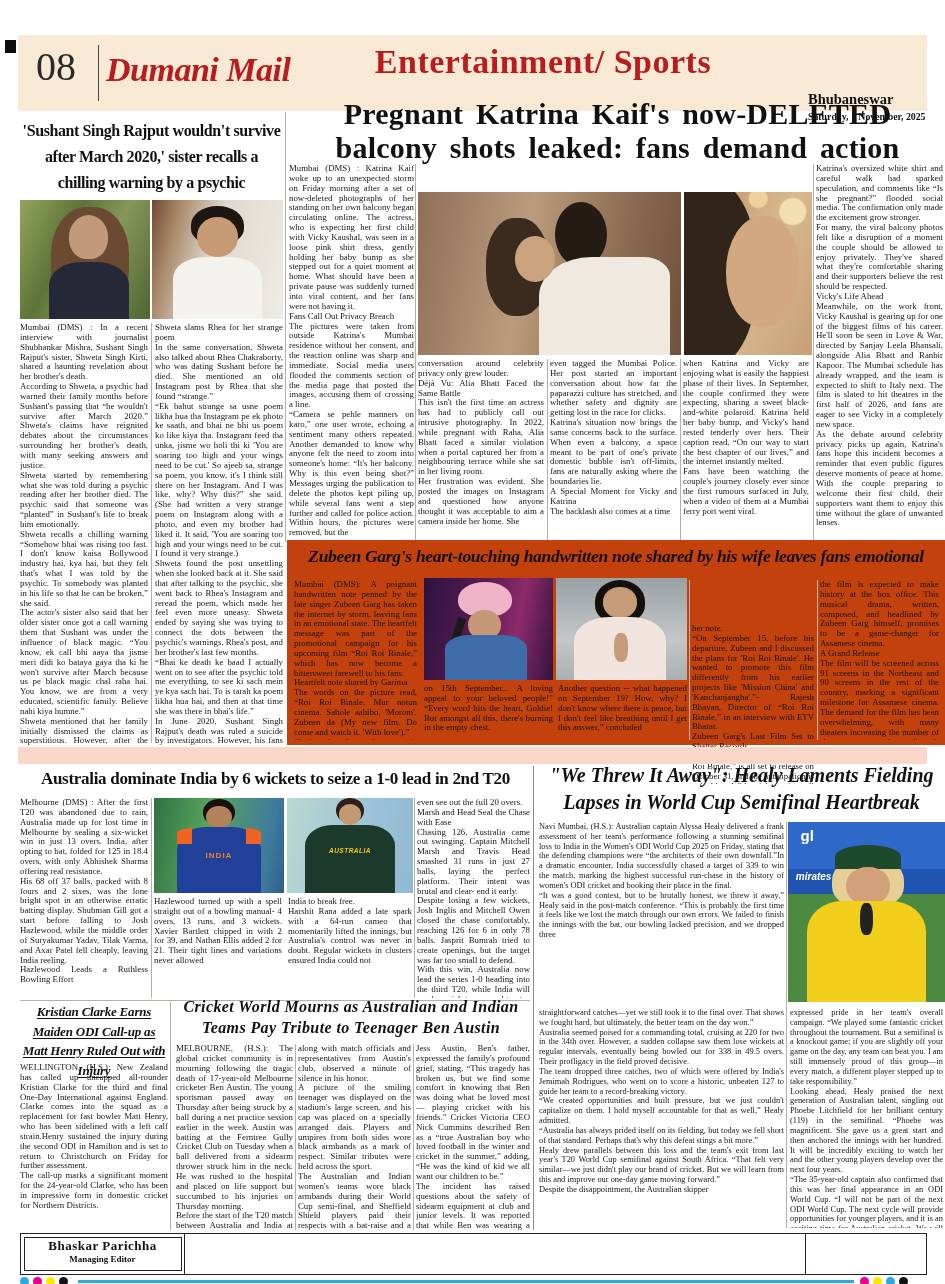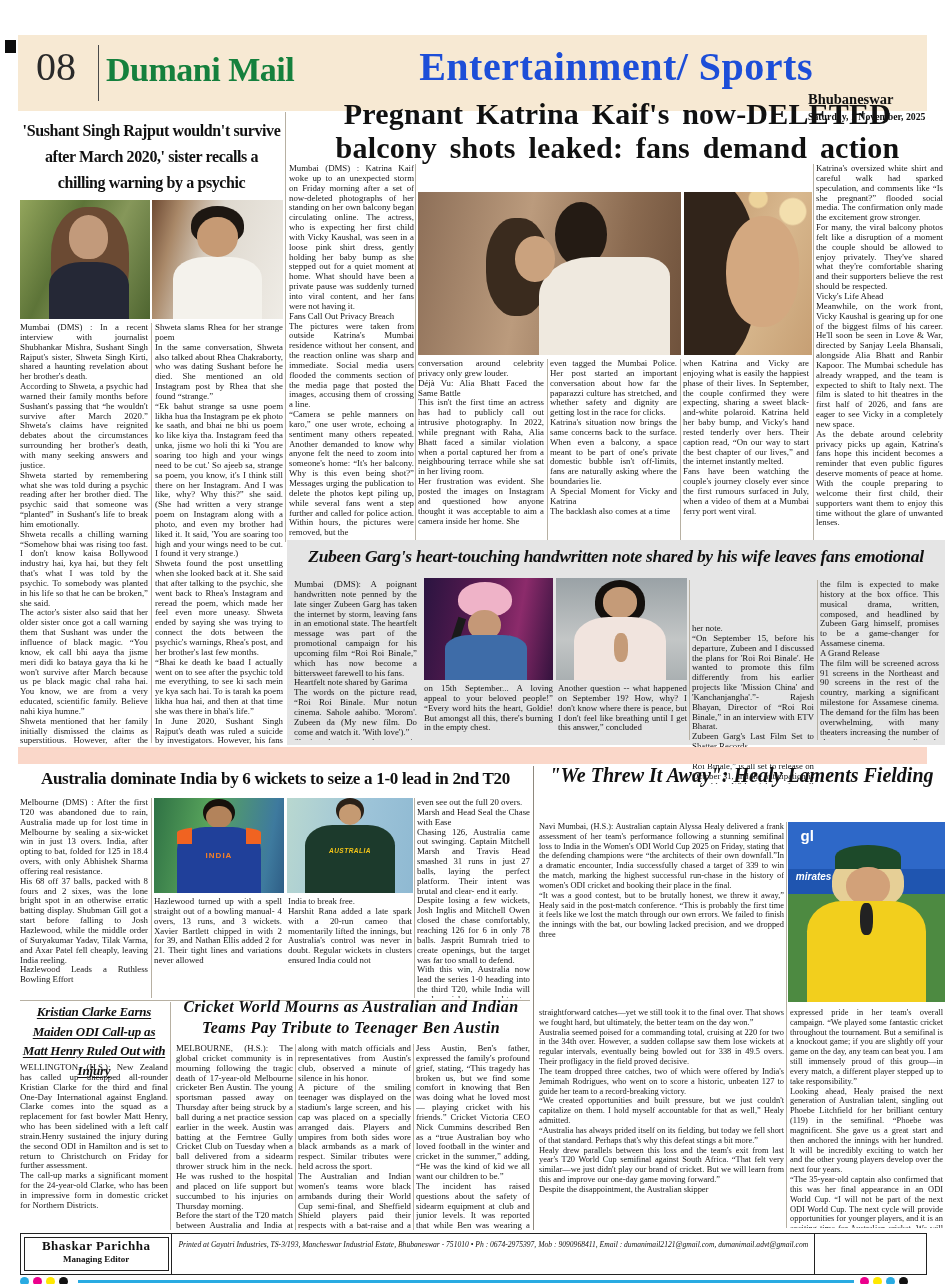--- a/index.html
+++ b/index.html
@@ -4,43 +4,43 @@
 <style>
   html,body { margin:0; padding:0; background:#e8e8e8; }
   .page { position:relative; width:945px; height:1284px; background:#ffffff; margin:0 auto;
           font-family:"Liberation Serif", serif; color:#111; overflow:hidden; }
   .abs { position:absolute; }
 
   
   .masthead { position:absolute; left:18px; top:35px; width:909px; height:76px; background:#f7e9d3; }
   .pageno { position:absolute; left:18px; top:8px; font-size:40px; color:#2a2a2a; }
   .mast-divider { position:absolute; left:80px; top:10px; width:1px; height:56px; background:#4a4a4a; }
-  .brand { position:absolute; left:88px; top:16px; font-size:34px; font-weight:bold; color:#15803d; letter-spacing:-0.5px; }
-  .section-title { position:absolute; left:255px; top:8px; width:540px; text-align:right; font-size:40px; font-weight:bold; color:#1d4ed8; letter-spacing:0.5px; }
+  .brand { position:absolute; left:88px; top:16px; font-size:34px; font-weight:bold; color:#b91c1c; letter-spacing:-0.5px;font-style:italic; }
+  .section-title { position:absolute; left:255px; top:8px; width:540px; text-align:center; font-size:34px; font-weight:bold; color:#b91c1c; letter-spacing:0.5px; }
   .dateblock { position:absolute; left:790px; top:12px; width:118px; text-align:left;margin-top:44px; }
   .city { font-size:14.5px; font-weight:bold; }
   .date { font-size:9.8px; font-weight:bold; margin-top:3px; }
 
   
   .coltext { position:absolute; font-size:8.8px; line-height:1.12; text-align:justify; white-space:pre-line; overflow:hidden; color:#161616; }
   .coltext-sm { position:absolute; font-size:8.4px; line-height:1.17; text-align:justify; white-space:pre-line; overflow:hidden; color:#161616; }
   .vr { position:absolute; width:1px; background:#b7b0a2; }
   .hr { position:absolute; height:1px; background:#b7b0a2; }
 
   
   #su-head { left:20px; top:118px; width:263px; height:84px; text-align:center; font-size:16px; font-weight:bold; line-height:1.62; letter-spacing:-0.4px; }
   #ka-head { left:295px; top:97px; width:645px; height:70px; text-align:center; font-size:30px; font-weight:bold; line-height:1.12; word-spacing:5px; letter-spacing:0.2px; }
   #zu-head { left:292px; top:546px; width:648px; height:30px; text-align:center; font-size:17.5px; font-weight:bold; font-style:italic; letter-spacing:-0.3px; }
   #au-head { left:20px; top:769px; width:511px; height:24px; text-align:center; font-size:17px; font-weight:bold; letter-spacing:-0.3px; }
   #he-head { left:538px; top:762px; width:407px; height:56px; text-align:center; font-size:20px; font-style:italic; line-height:1.35; }
   #cl-head { left:20px; top:1002px; width:148px; height:58px; text-align:center; font-size:13px; font-weight:bold; font-style:italic; line-height:1.5; letter-spacing:-0.2px; text-decoration:underline; text-underline-offset:2px; }
   #ab-head { left:172px; top:997px; width:358px; height:42px; text-align:center; font-size:16px; font-style:italic; line-height:1.3; letter-spacing:0.4px; }
 
   
-  #zu-panel { left:287px; top:540px; width:658px; height:205px; background:#e5e5e5; }
+  #zu-panel { left:287px; top:540px; width:658px; height:205px; background:#c2410c; }
   #pink-bar { left:18px; top:747px; width:909px; height:17px; background:#fad7c9; }
 
   
   .photo { position:absolute; overflow:hidden; }
   .photo div { position:absolute; }
   #ph-shweta { left:20px; top:200px; width:130px; height:119px; background:linear-gradient(115deg,#93a55c 0%,#5d7438 35%,#86975a 60%,#4e6530 100%); }
   #ph-shweta .hair { left:24%; top:6%; width:60%; height:88%; background:#6b4a33; border-radius:45% 45% 40% 40%; }
   #ph-shweta .face { left:38%; top:13%; width:30%; height:37%; background:#c29a7b; border-radius:50% 50% 45% 45%; }
   #ph-shweta .torso { left:22%; top:52%; width:62%; height:48%; background:#252836; border-radius:40% 40% 0 0; }
   #ph-sushant { left:152px; top:200px; width:131px; height:119px; background:linear-gradient(105deg,#6e4a33 0%,#a98868 18%,#ded8ce 45%,#efece6 100%); }
@@ -228,36 +228,37 @@
       <span class="jersey-india">INDIA</span>
     </div>
     <div class="photo" id="ph-marsh">
       <div class="hair"></div>
       <div class="face"></div>
       <div class="torso"></div>
       <span class="jersey-aus">AUSTRALIA</span>
     </div>
     <div class="coltext" style="left:154px; top:897px; width:128px; height:101px;">Hazlewood turned up with a spell straight out of a bowling manual- 4 overs, 13 runs, and 3 wickets. Xavier Bartlett chipped in with 2 for 39, and Nathan Ellis added 2 for 21. Their tight lines and variations never allowed</div>
     <div class="coltext" style="left:288px; top:897px; width:124px; height:101px;">India to break free.
-Harshit Rana added a late spark with a 20-run cameo that momentarily lifted the innings, but Australia's control was never in doubt. Regular wickets in clusters ensured India could not</div>
+Harshit Rana added a late spark with a 64-run cameo that momentarily lifted the innings, but Australia's control was never in doubt. Regular wickets in clusters ensured India could not</div>
     <div class="coltext" style="left:417px; top:798px; width:113px; height:200px;">even see out the full 20 overs.
 Marsh and Head Seal the Chase with Ease
 Chasing 126, Australia came out swinging. Captain Mitchell Marsh and Travis Head smashed 31 runs in just 27 balls, laying the perfect platform. Their intent was brutal and clear- end it early.
 Despite losing a few wickets, Josh Inglis and Mitchell Owen closed the chase comfortably, reaching 126 for 6 in only 78 balls. Jasprit Bumrah tried to create openings, but the target was far too small to defend.
 With this win, Australia now lead the series 1-0 heading into the third T20, while India will need a quick turnaround to stay in contention.</div>
     <div class="vr" style="left:151px; top:798px; height:200px;"></div>
     <div class="vr" style="left:414px; top:798px; height:200px;"></div>
     <div class="hr" style="left:20px; top:1000px; width:510px;"></div>
   </section>
 
   <div class="vr" style="left:533px; top:766px; height:464px; background:#8f897e;"></div>
 
   <section>
     <h2 class="abs" id="he-head" style="margin:0;">
       <span>"We Threw It Away": Healy Laments Fielding</span><br>
+      <span>Lapses in World Cup Semifinal Heartbreak</span>
     </h2>
     <div class="coltext-sm" style="left:539px; top:822px; width:245px; height:180px;">Navi Mumbai, (H.S.): Australian captain Alyssa Healy delivered a frank assessment of her team's performance following a stunning semifinal loss to India in the Women's ODI World Cup 2025 on Friday, stating that the defending champions were “the architects of their own downfall.”In a dramatic encounter, India successfully chased a target of 339 to win the match, marking the highest successful run-chase in the history of women's ODI cricket and booking their place in the final.
 “It was a good contest, but to be brutally honest, we threw it away,” Healy said in the post-match conference. “This is probably the first time it feels like we lost the match through our own errors. We failed to finish the innings with the bat, our bowling lacked precision, and we dropped three</div>
     <div class="photo" id="ph-healy">
       <span class="board-gl">gl</span>
       <span class="board-mirates">mirates</span>
       <div class="hair"></div>
       <div class="extra"></div>
       <div class="face"></div>
       <div class="torso"></div>
@@ -295,21 +296,20 @@
     <div class="vr" style="left:295px; top:1044px; height:186px;"></div>
     <div class="vr" style="left:413px; top:1044px; height:186px;"></div>
   </section>
 
   <footer id="footer-strip">
     <div id="footer-left">
       <div class="nm">Bhaskar Parichha</div>
       <div class="rl">Managing Editor</div>
     </div>
     <div id="footer-center">
-      <div class="ln">Printed at Gayatri Industries, TS-3/193, Mancheswar Industrial Estate, Bhubaneswar - 751010 • Ph : 0674-2975397, Mob : 9090968411, Email : dumanimail2121@gmail.com, dumanimail.advt@gmail.com</div>
     </div>
     <div id="footer-right">
       <div class="nm">Dr. Akshaya Kumar Patnaik</div>
       <div class="rl">Editor</div>
     </div>
   </footer>
 
   <div class="regdot" style="left:20px; top:1277px; background:#29abe2;"></div>
   <div class="regdot" style="left:33px; top:1277px; background:#ec008c;"></div>
   <div class="regdot" style="left:46px; top:1277px; background:#ffe800;"></div>

